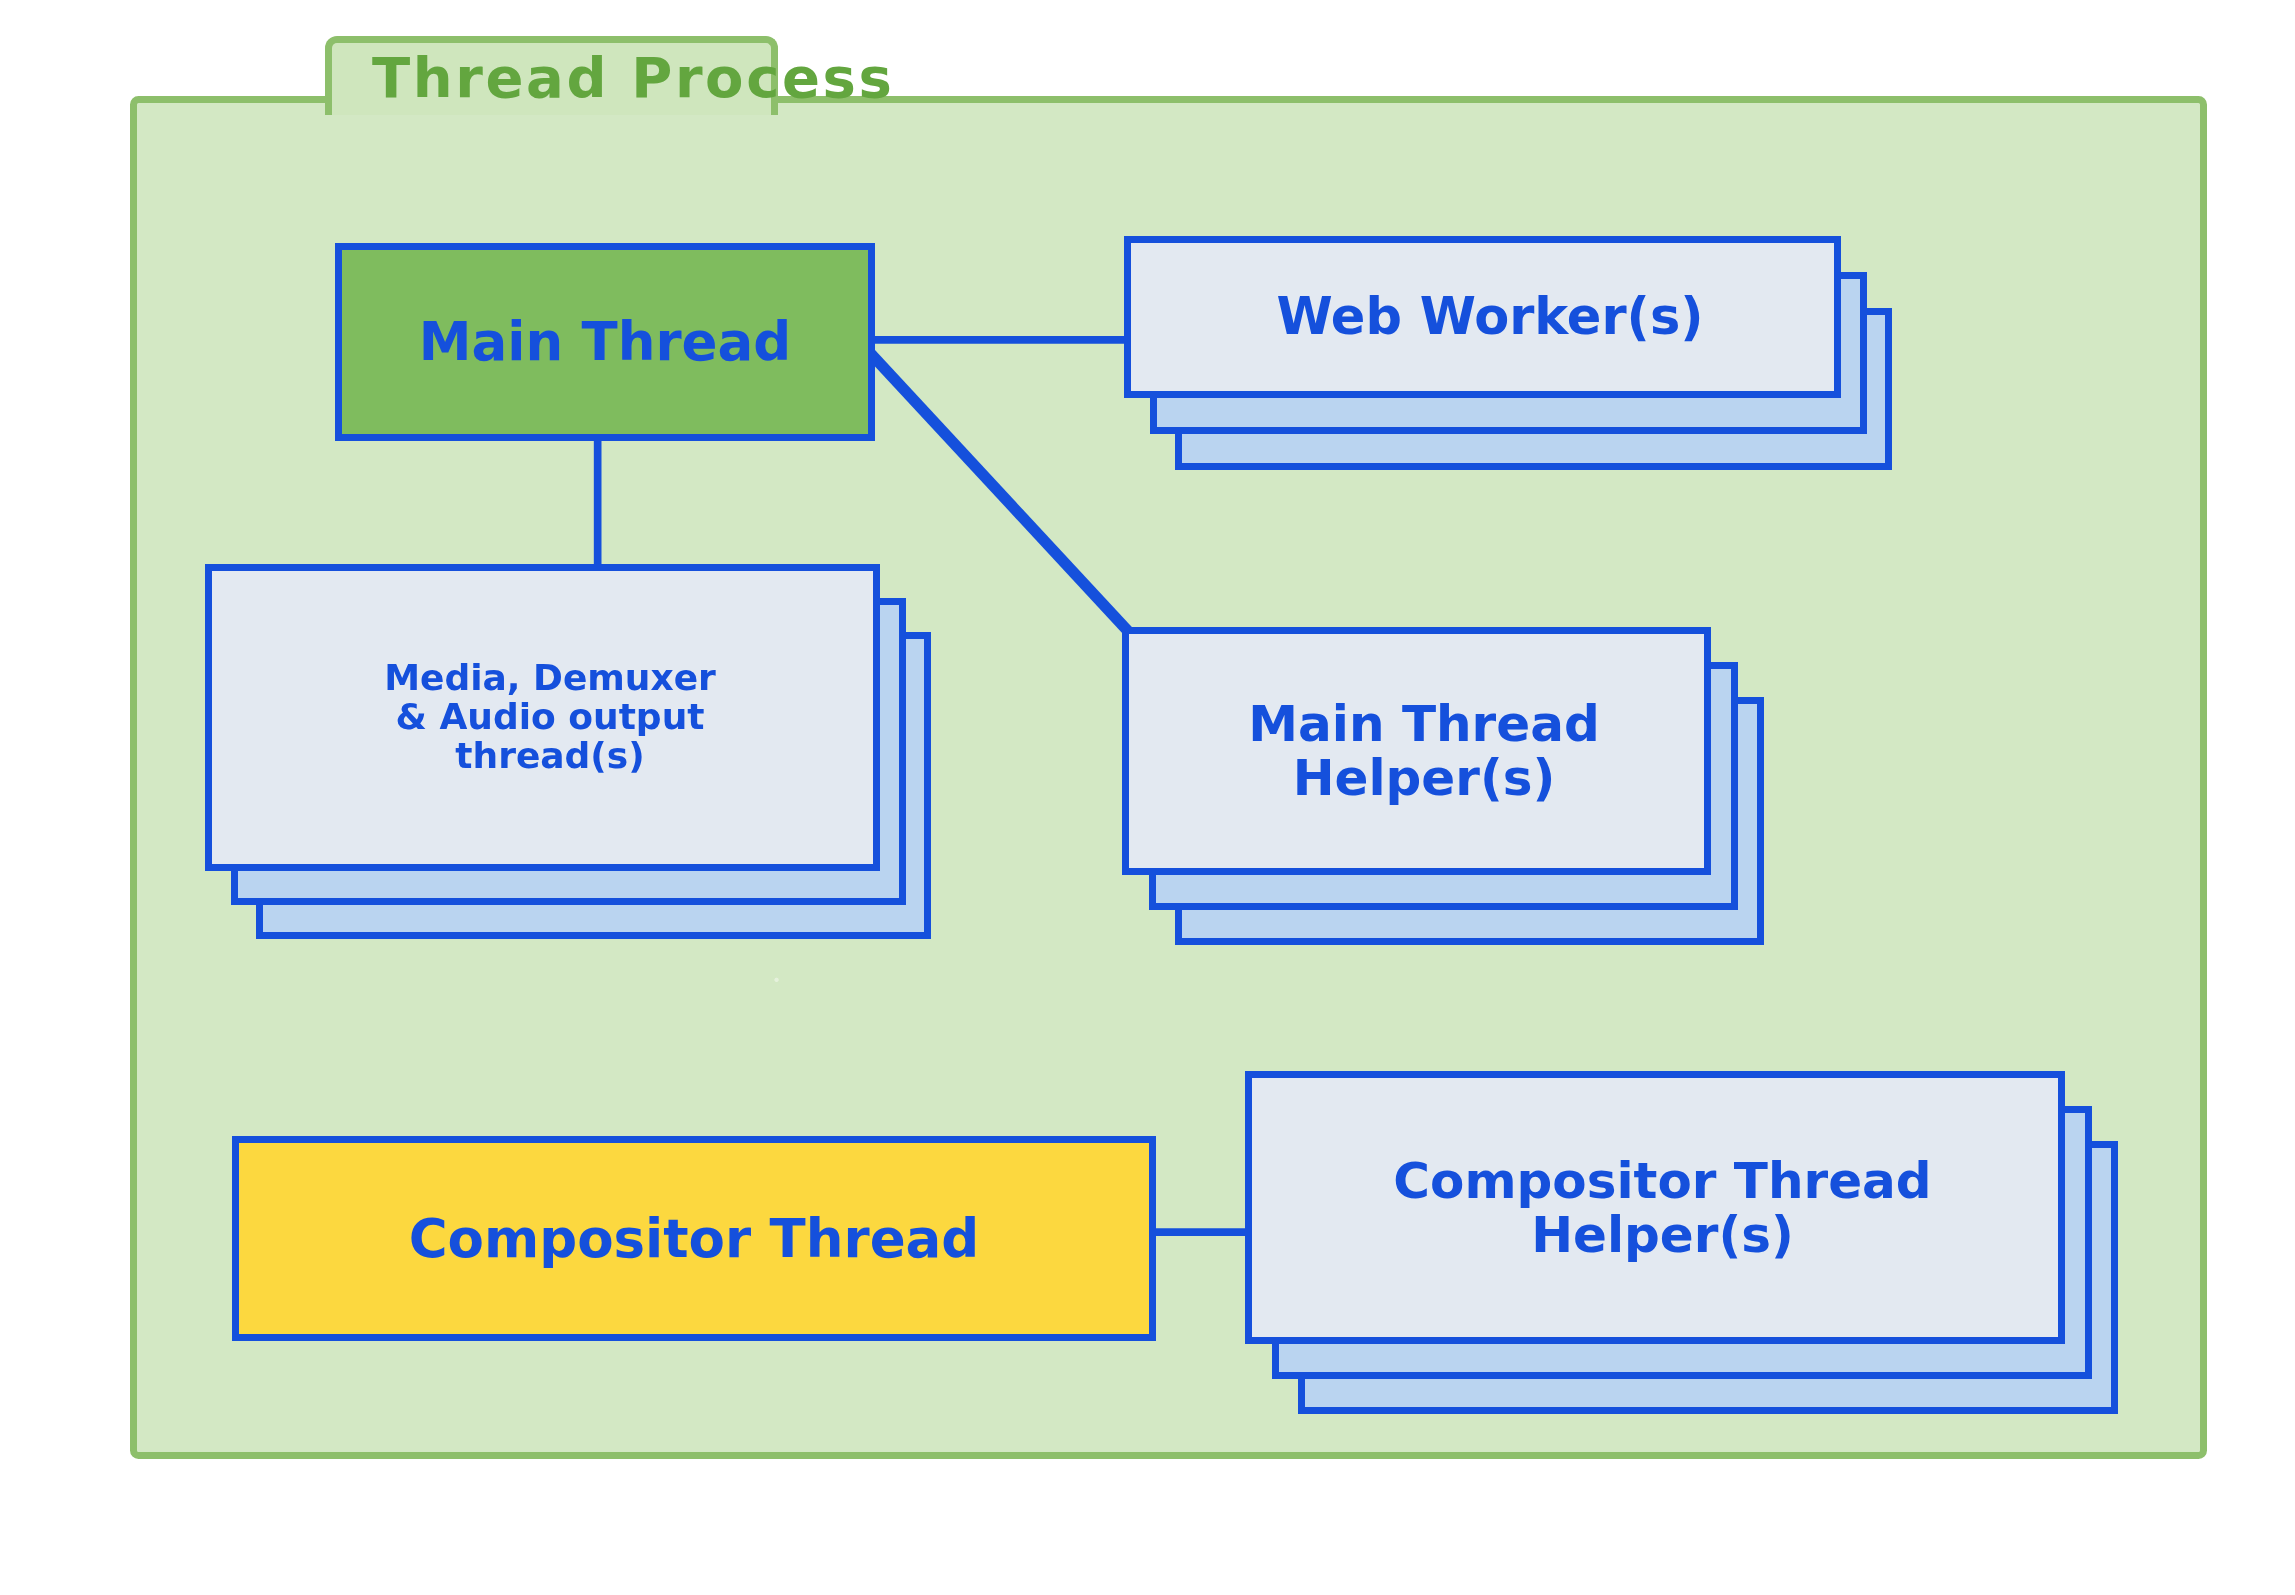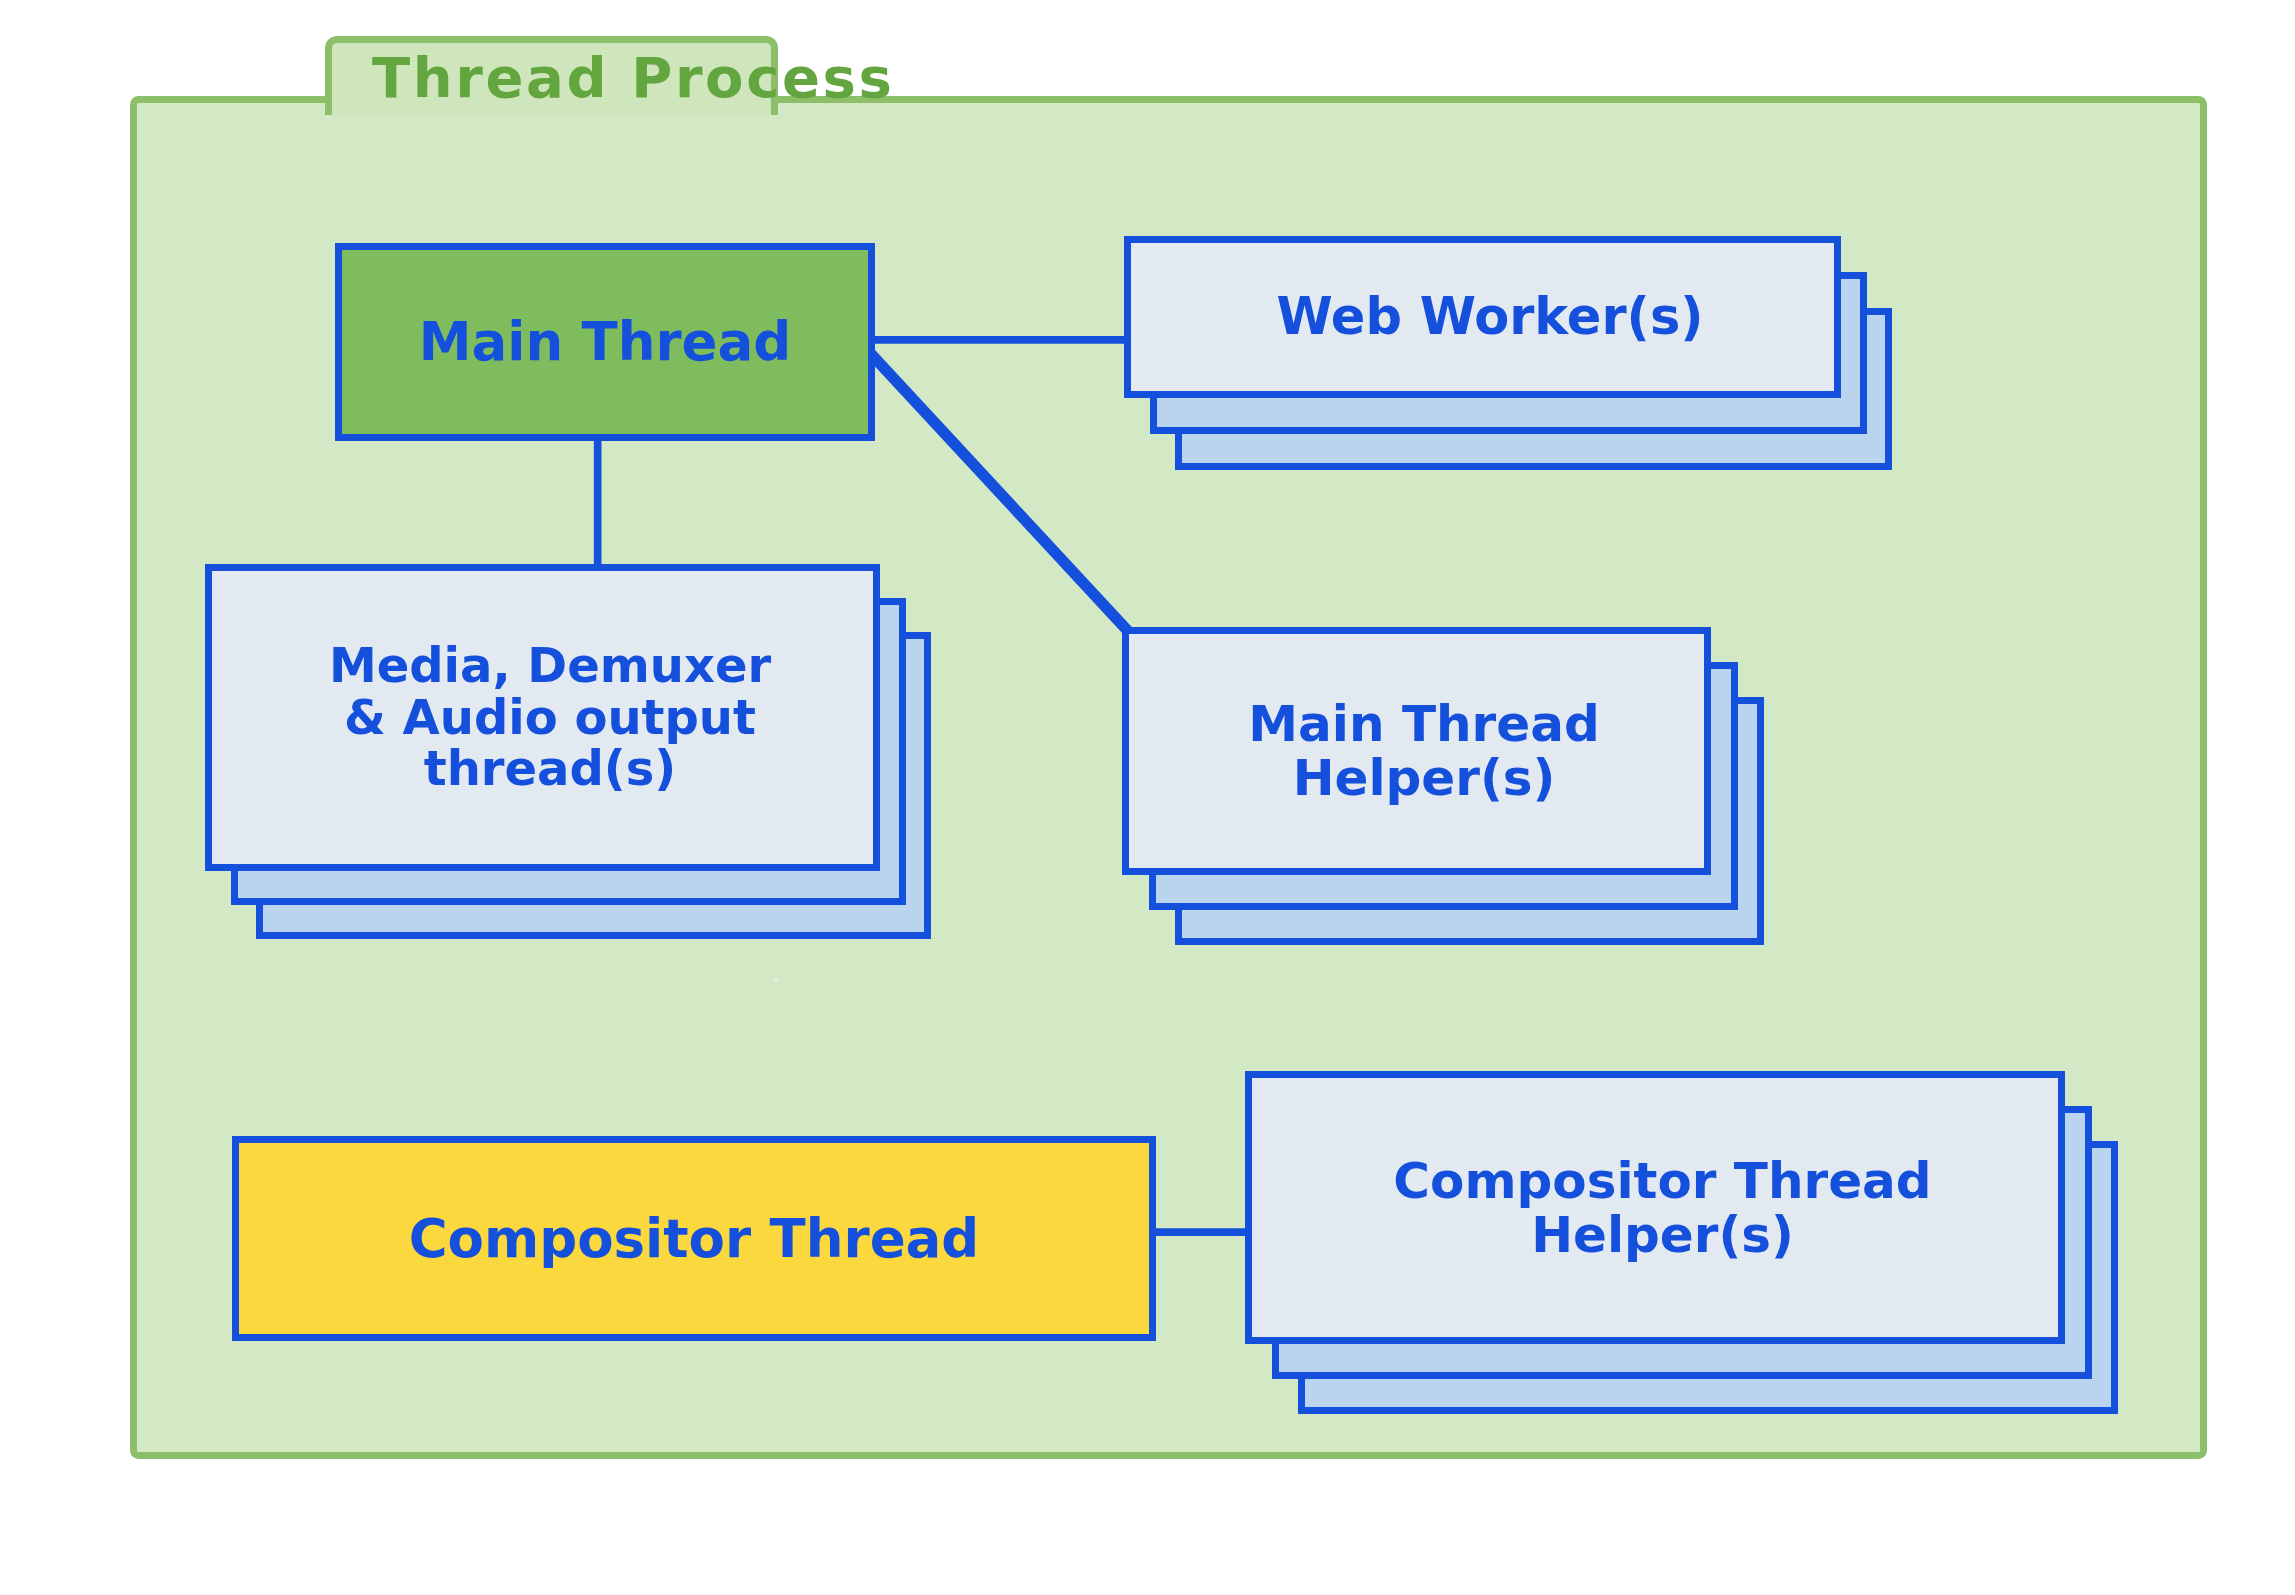--- a/index.html
+++ b/index.html
@@ -161,21 +161,21 @@
     <div class="sheet back-2" style="left:51px; top:72px; width:717px; height:162px;"></div>
     <div class="sheet back-1" style="left:26px; top:36px; width:717px; height:162px;"></div>
     <div class="sheet front" style="left:0px; top:0px; width:717px; height:162px; font-size:51px;">
       <span class="label">Web Worker(s)</span>
     </div>
   </div>
 
   <div class="stack" style="left:205px; top:564px; width:752px; height:393px;">
     <div class="sheet back-2" style="left:51px; top:68px; width:675px; height:307px;"></div>
     <div class="sheet back-1" style="left:26px; top:34px; width:675px; height:307px;"></div>
-    <div class="sheet front" style="left:0px; top:0px; width:675px; height:307px; font-size:48px;">
+    <div class="sheet front" style="left:0px; top:0px; width:675px; height:307px; font-size:36px;">
       <span class="label">Media, Demuxer
 &amp; Audio output
 thread(s)</span>
     </div>
   </div>
 
   <div class="stack" style="left:1122px; top:627px; width:666px; height:333px;">
     <div class="sheet back-2" style="left:53px; top:70px; width:589px; height:248px;"></div>
     <div class="sheet back-1" style="left:26.5px; top:35px; width:589px; height:248px;"></div>
     <div class="sheet front" style="left:0px; top:0px; width:589px; height:248px; font-size:50px;">

